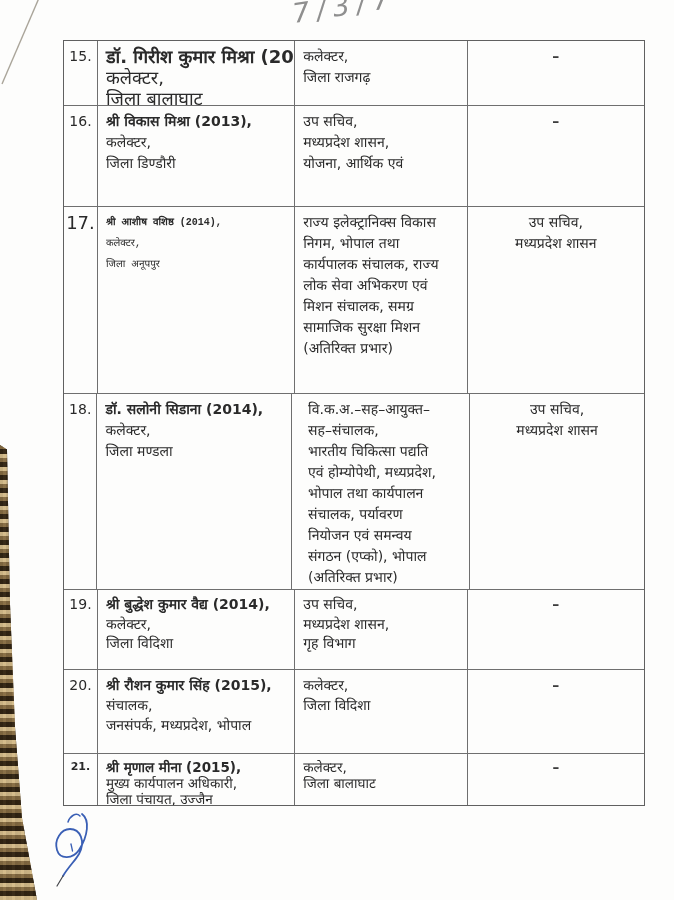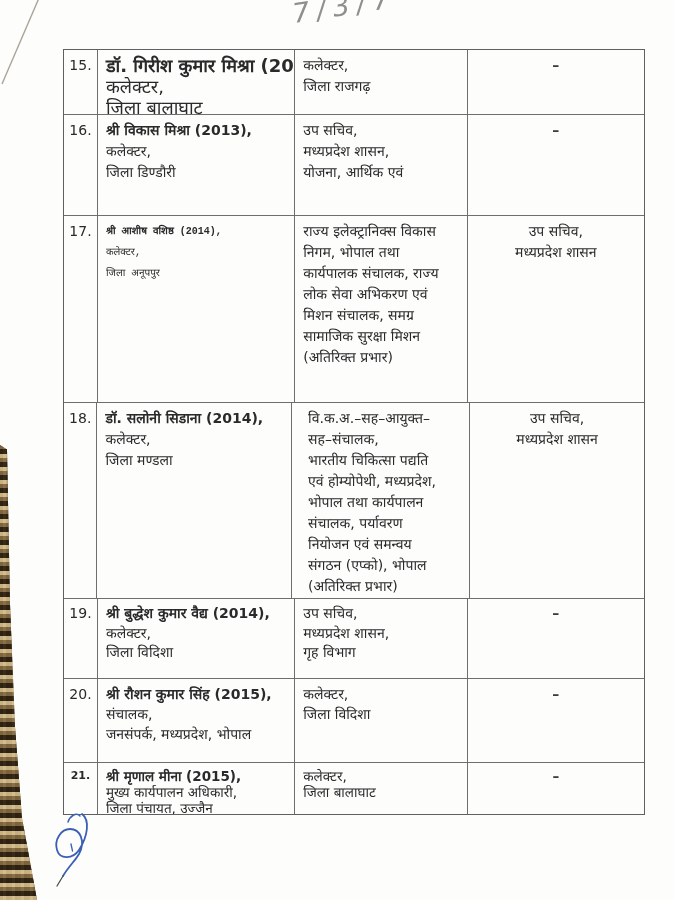--- a/index.html
+++ b/index.html
@@ -26,21 +26,21 @@
   .crease{position:absolute;left:0;top:0;width:60px;height:100px;}
   
   .hand-mark{
     position:absolute;top:-10px;left:292px;
     font-size:27px;color:#8f8f8f;
     font-style:italic;letter-spacing:7px;
     transform:rotate(-9deg);
     font-family:"DejaVu Sans",sans-serif;
   }
   .doc-table{
-    position:absolute;left:63px;top:49px;width:582px;
+    position:absolute;left:63px;top:40px;width:582px;
     border:1.5px solid #606060;
     box-sizing:border-box;
   }
   .t-row{display:flex;border-bottom:1px solid #6f6f6f;box-sizing:border-box;}
   .t-row:last-child{border-bottom:none;}
   .cell{
     border-right:1px solid #6f6f6f;box-sizing:border-box;
     padding:5px 4px 0 8px;overflow:hidden;
     font-size:14px;line-height:21px;
   }
@@ -97,21 +97,21 @@
         <div class="cell c-posting" style="line-height: 21px; font-size: 14px;">
           <div class="ln">उप सचिव,</div>
           <div class="ln">मध्यप्रदेश शासन,</div>
           <div class="ln">योजना, आर्थिक एवं</div>
         </div>
         <div class="cell c-new" style="line-height: 21px; font-size: 14px;">
           <div class="ln dash-line">–</div>
         </div>
       </div>
       <div class="t-row" style="height: 187px;">
-        <div class="cell c-sn" style="line-height: 21px; font-size: 14px;">
+        <div class="cell c-sn" style="line-height: 21px; font-size: 18px;">
           <div class="ln">17.</div>
         </div>
         <div class="cell c-officer" style="line-height: 21px; font-size: 10px; font-family: Liberation Mono, monospace;">
           <div class="ln name-line">श्री आशीष वशिष्ठ (2014),</div>
           <div class="ln">कलेक्टर,</div>
           <div class="ln">जिला अनूपपुर</div>
         </div>
         <div class="cell c-posting" style="line-height: 21px; font-size: 14px;">
           <div class="ln">राज्य इलेक्ट्रानिक्स विकास</div>
           <div class="ln">निगम, भोपाल तथा</div>

